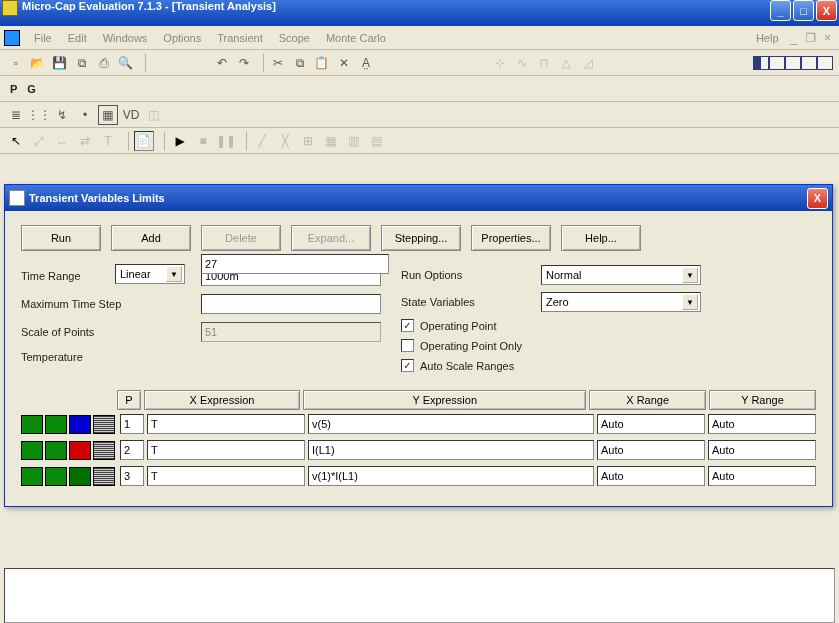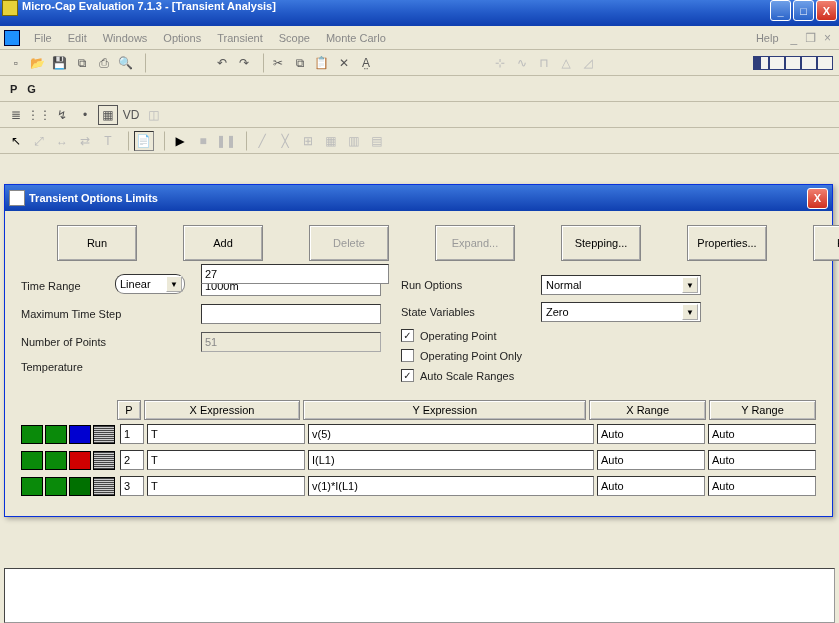--- a/index.html
+++ b/index.html
@@ -37,21 +37,21 @@
 
 
 .dialog { position: absolute; left: 4px; top: 184px; width: 829px; background: #ece9d8; border: 1px solid #0831d9; box-shadow: 2px 2px 5px rgba(0,0,0,0.3); }
 .dlg-title { height: 26px; background: linear-gradient(to bottom, #3b77dd, #0f3fb0); color: #fff; display: flex; align-items: center; padding: 0 4px; font-weight: bold; font-size: 12px; }
 .dlg-title .icon { width: 16px; height: 16px; background: #fff; margin-right: 4px; border:1px solid #888; }
 .dlg-title .title { flex: 1; }
 .dlg-title .close { width: 21px; height: 21px; background: linear-gradient(#f08070, #d03020); border: 1px solid #fff; border-radius: 3px; display: flex; align-items: center; justify-content: center; font-weight: bold; }
 .dlg-body { padding: 14px 16px; }
 
 .btn-row { display: flex; gap: 10px; margin-bottom: 14px; }
-.btn { height: 36px; min-width: 80px; padding: 0 8px; background: #ece9d8; border: 1px solid #888; box-shadow: inset 1px 1px 0 #fff, inset -1px -1px 0 #aaa; cursor: pointer; margin-left: 36px; }
+.btn { height: 26px; min-width: 80px; padding: 0 8px; background: #ece9d8; border: 1px solid #888; box-shadow: inset 1px 1px 0 #fff, inset -1px -1px 0 #aaa; cursor: pointer; }
 .btn:disabled { color: #999; }
 
 .form-area { display: flex; gap: 20px; margin-bottom: 18px; }
 .left-col, .right-col { display: grid; row-gap: 7px; align-items: center; }
 .left-col { grid-template-columns: 180px 180px; }
 .right-col { grid-template-columns: 140px 160px; }
 .label { color: #222; }
 .textfield { height: 20px; border: 1px inset #888; background: #fff; padding: 0 3px; }
 .textfield:disabled { background: #ece9d8; color:#888; border:1px inset #aaa; }
 .dropdown { height: 20px; border: 1px inset #888; background: #fff; display: flex; align-items: center; padding: 0 2px 0 4px; justify-content: space-between; }
@@ -182,41 +182,41 @@
   <div class="tool" style="color:#bbb;">╳</div>
   <div class="tool" style="color:#bbb;">⊞</div>
   <div class="tool" style="color:#bbb;">▦</div>
   <div class="tool" style="color:#bbb;">▥</div>
   <div class="tool" style="color:#bbb;">▤</div>
 </div>
 
 <div class="dialog">
   <div class="dlg-title">
     <div class="icon"></div>
-    <div class="title">Transient Options Limits</div>
+    <div class="title">Transient Variables Limits</div>
     <div class="close">X</div>
   </div>
   <div class="dlg-body">
     <div class="btn-row">
       <button class="btn">Run</button>
       <button class="btn">Add</button>
       <button class="btn" disabled="">Delete</button>
       <button class="btn" disabled="">Expand...</button>
       <button class="btn">Stepping...</button>
       <button class="btn">Properties...</button>
       <button class="btn">Help...</button>
     </div>
 
     <div class="form-area">
       <div class="left-col">
         <div class="label">Time Range</div>
         <input class="textfield" value="1000m" style="">
         <div class="label">Maximum Time Step</div>
         <input class="textfield" value="" style="">
-        <div class="label">Number of Points</div>
+        <div class="label">Scale of Points</div>
         <input class="textfield" disabled="" value="51" style="">
         <div class="linear-row">
           <div class="label">Temperature</div>
         </div>
         <div class="linear-row" style="grid-column:1/3; display:grid; grid-template-columns:100px 80px 180px; gap:0; margin-top:-26px; margin-left:80px; align-items:center;">
           <div></div>
         </div>
       </div>
       <div class="right-col">
         <div class="label">Run Options</div>
@@ -238,21 +238,21 @@
           <div class="label">Operating Point Only</div>
         </div>
         <div class="chk" style="grid-column:1/3;">
           <div class="chkbox">✓</div>
           <div class="label">Auto Scale Ranges</div>
         </div>
       </div>
     </div>
 
     <div style="display:flex; align-items:center; gap:6px; position:relative; top:-116px; left:94px; height:0;">
-      <div class="dropdown" style="width:70px;border-radius:9px;">
+      <div class="dropdown" style="width:70px;">
           <span>Linear</span>
           <div class="dd-arrow">▼</div>
         </div>
     </div>
     <div style="position:relative; top:-136px; left:180px; height:0; width:180px;">
       <input class="textfield" style="width: 188px;" value="27">
     </div>
 
     <div class="table-area">
       <div class="hdr-row">

